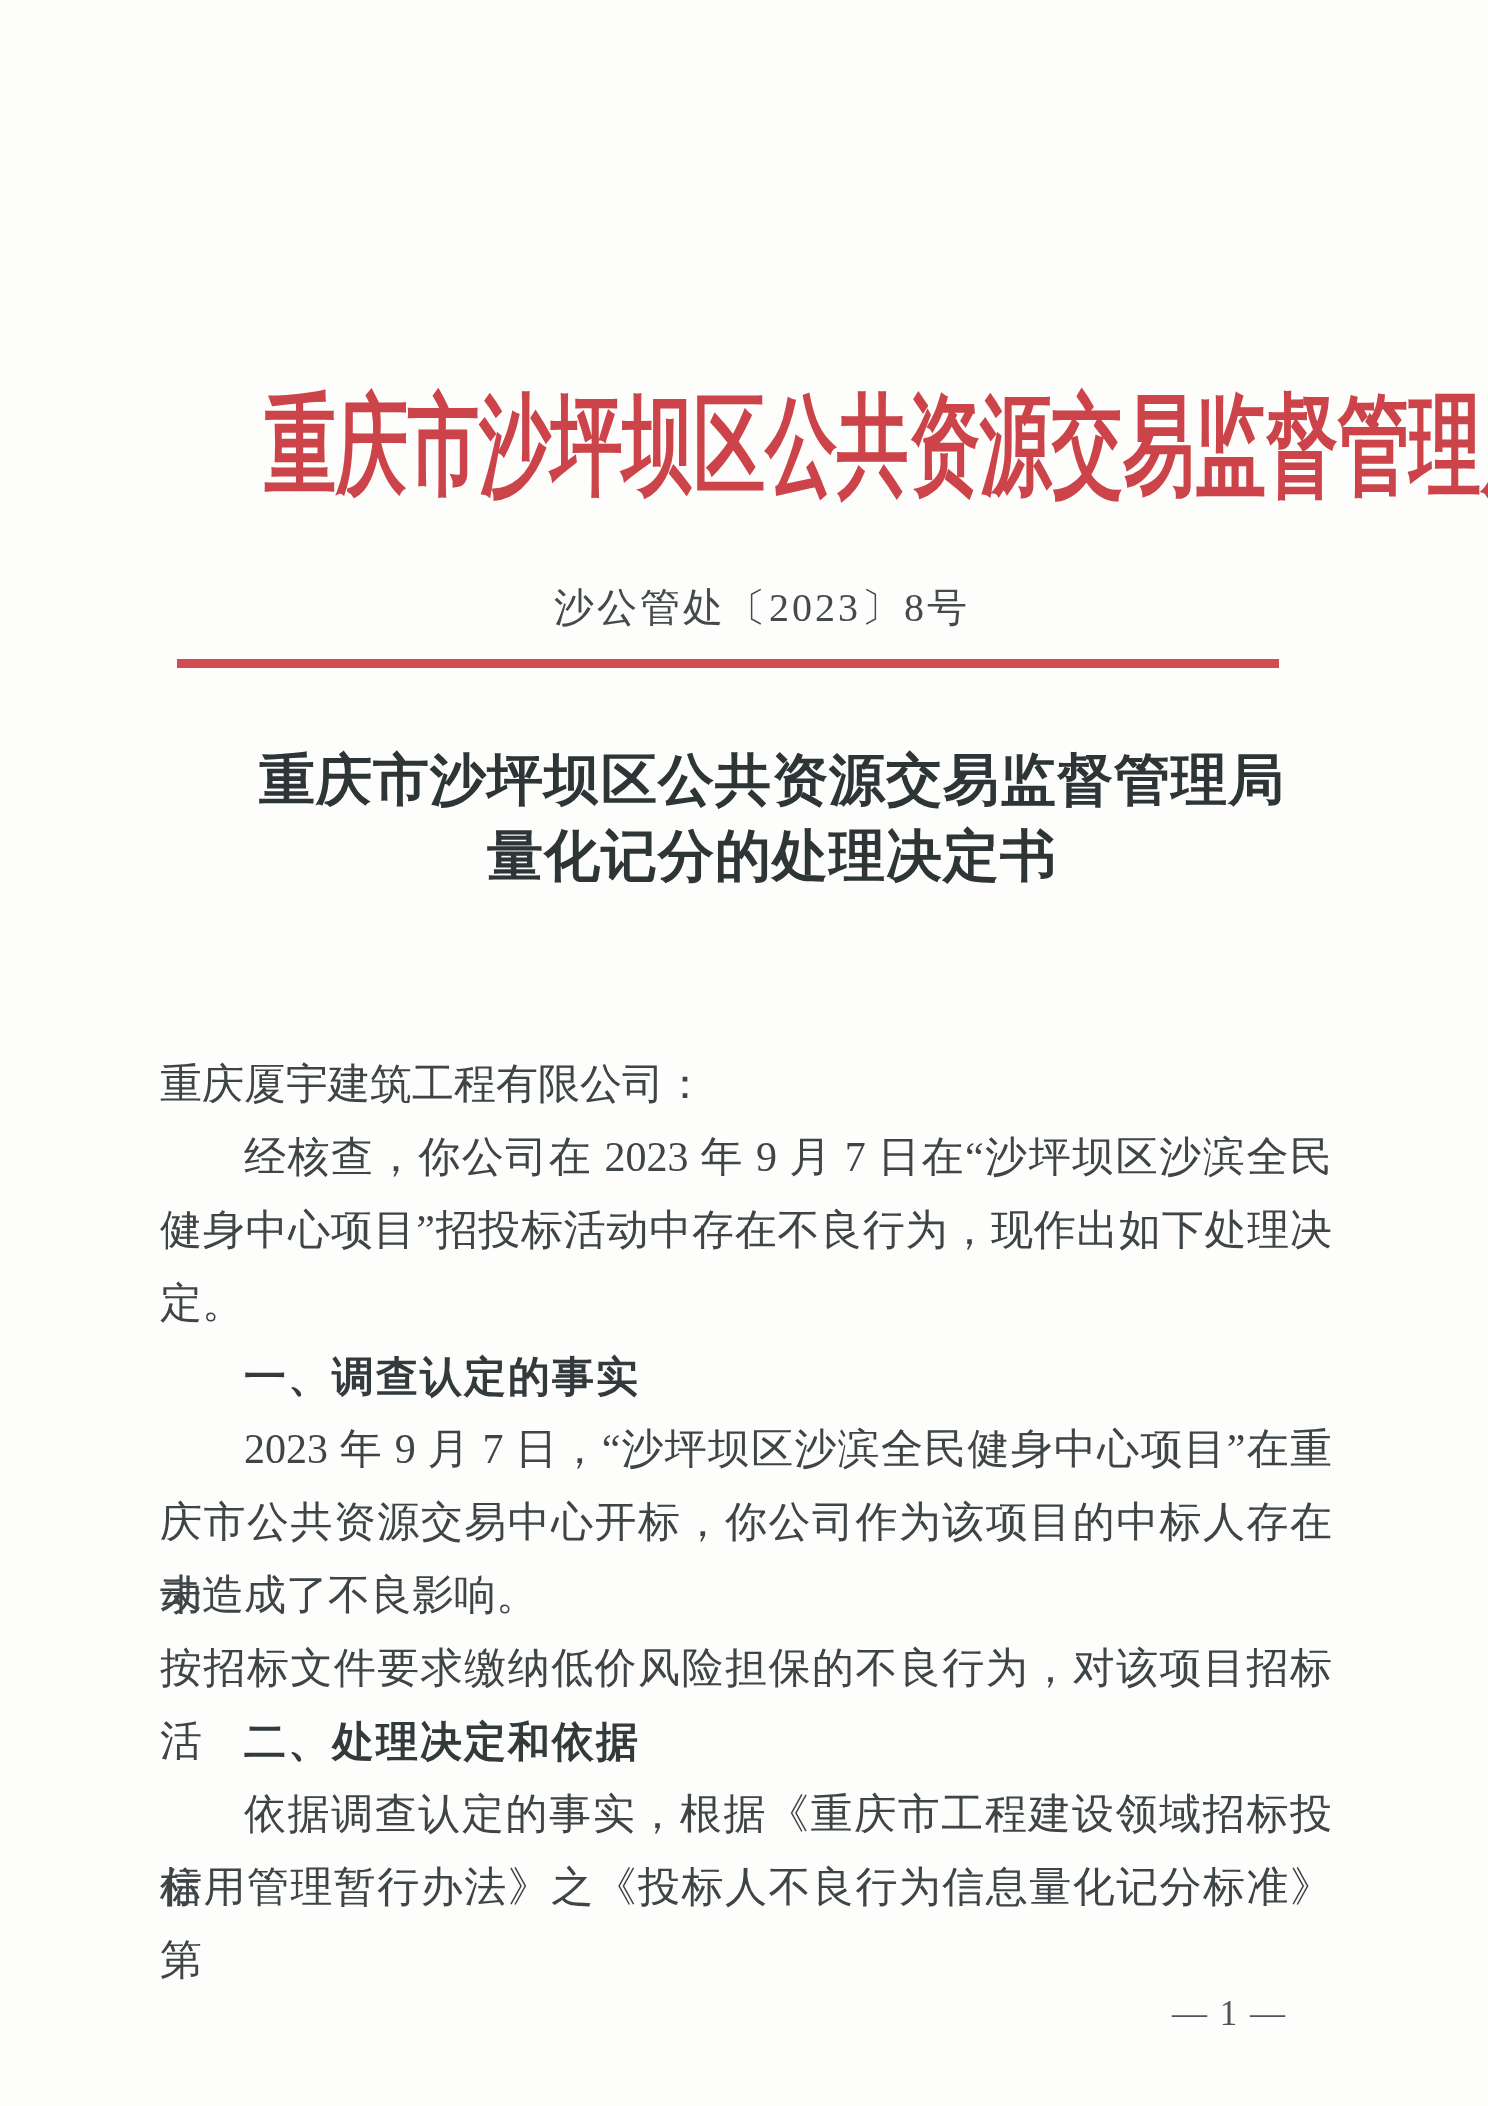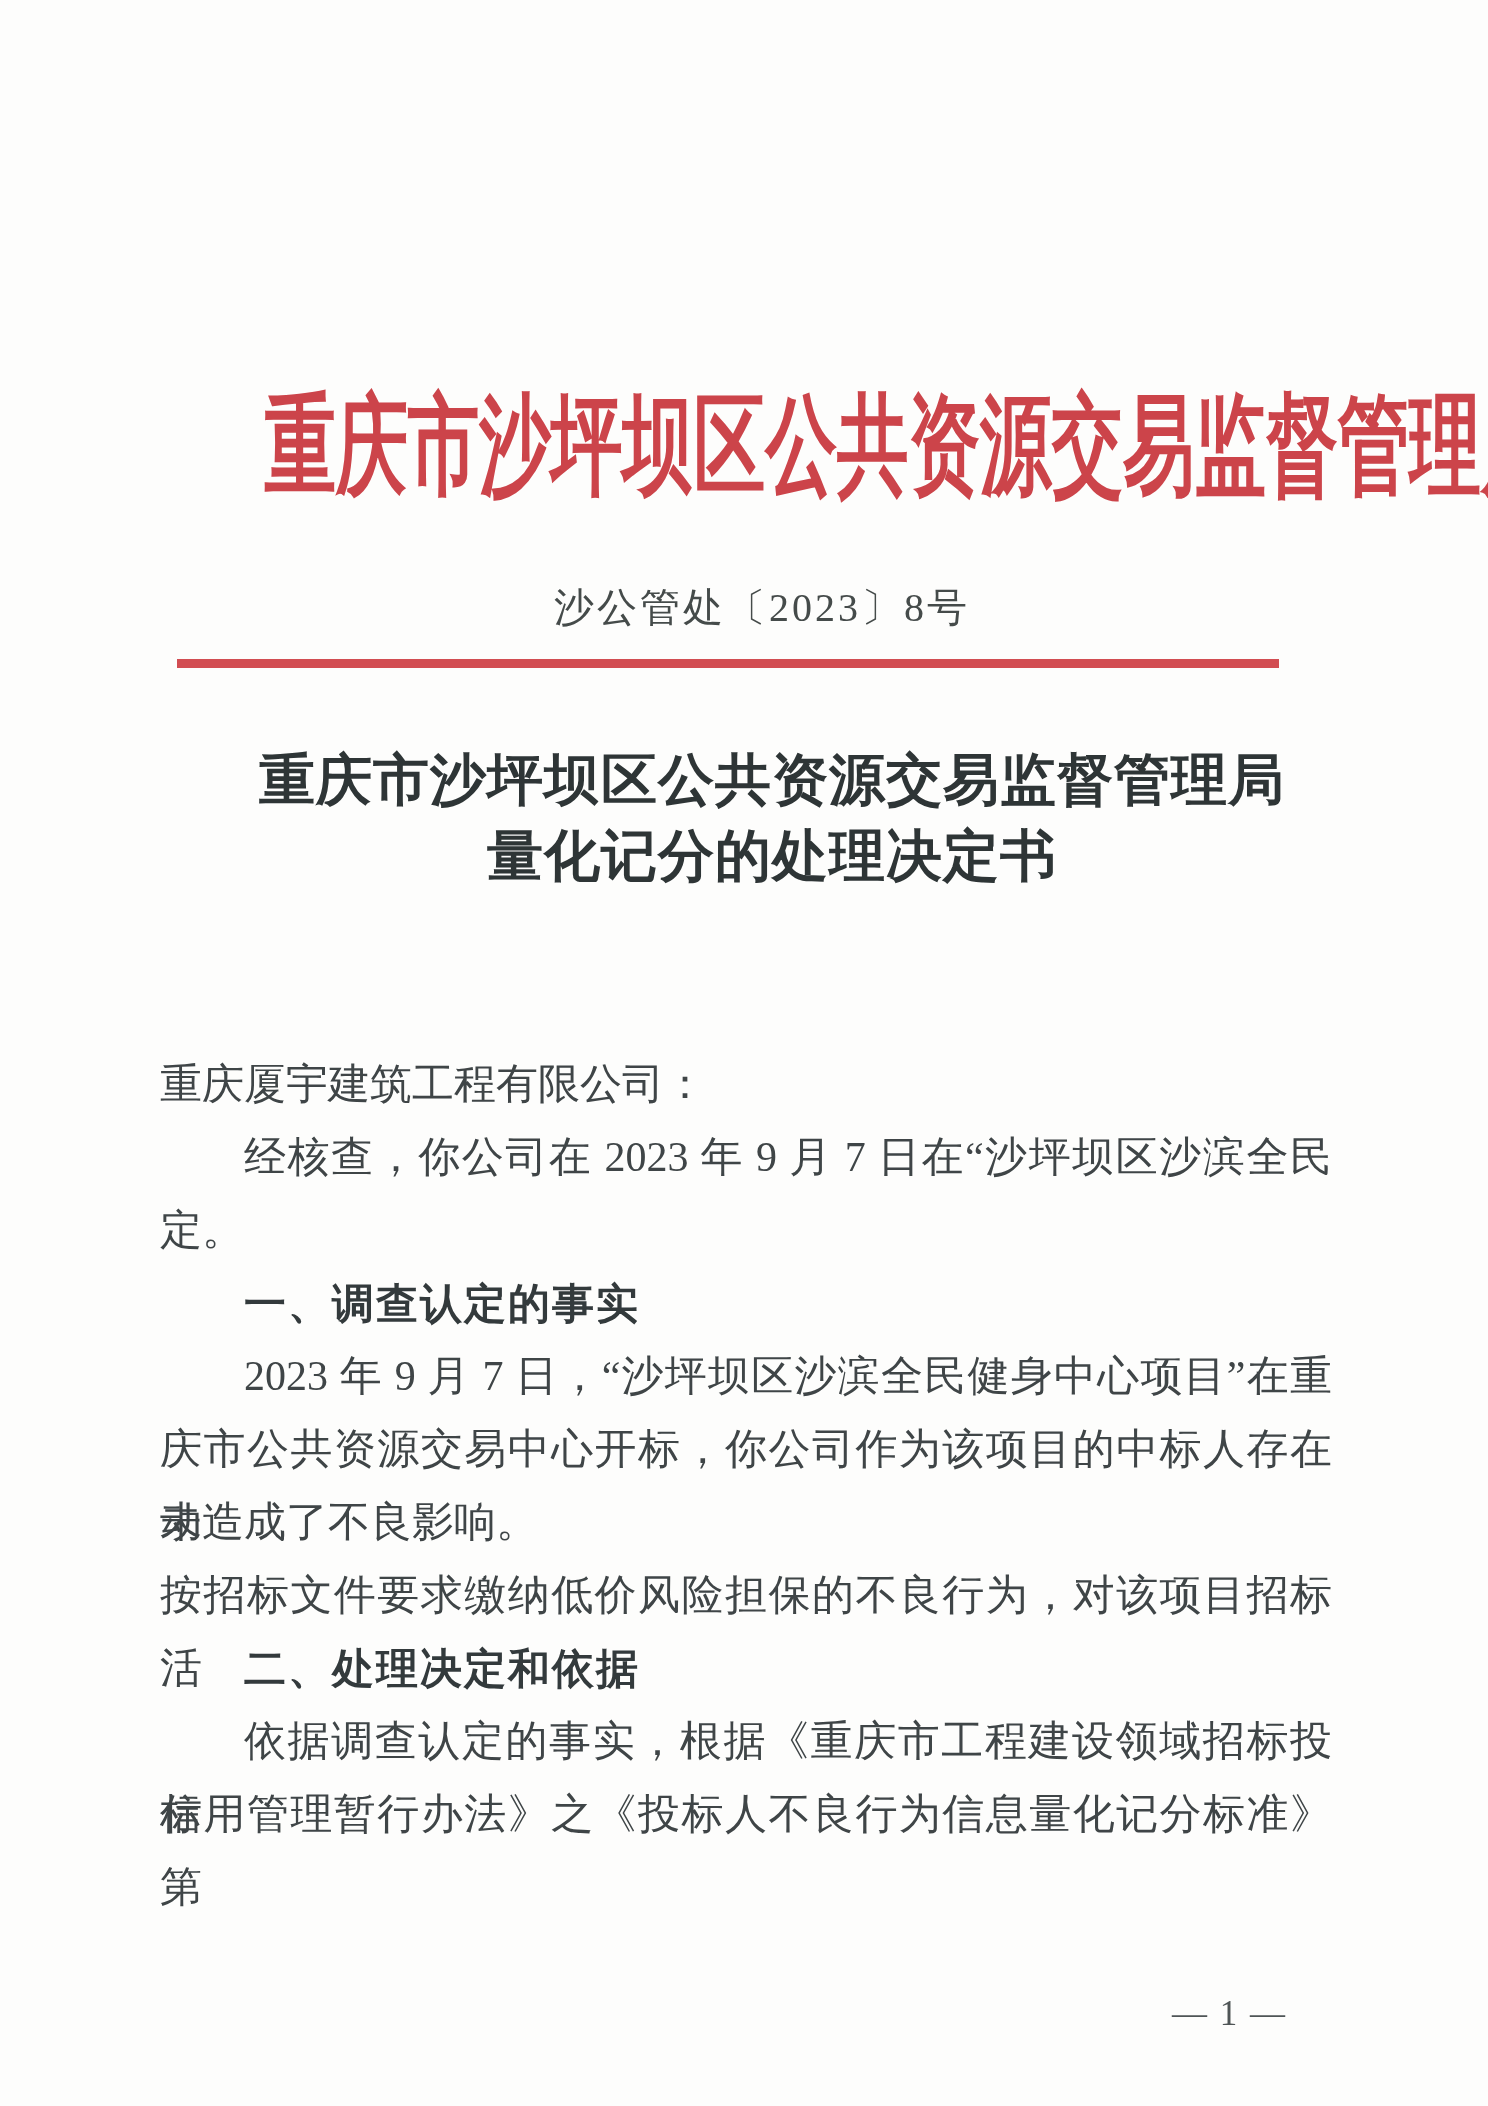--- a/index.html
+++ b/index.html
@@ -120,20 +120,21 @@
   <div class="red-rule"></div>
 
   <div class="doc-title">
     <div>重庆市沙坪坝区公共资源交易监督管理局</div>
     <div>量化记分的处理决定书</div>
   </div>
 
   <div class="body-text">
     <div class="line">重庆厦宇建筑工程有限公司：</div>
     <div class="line full indent">经核查，你公司在 2023 年 9 月 7 日在“沙坪坝区沙滨全民</div>
+    <div class="line full">健身中心项目”招投标活动中存在不良行为，现作出如下处理决</div>
     <div class="line">定。</div>
     <div class="line heading indent">一、调查认定的事实</div>
     <div class="line full indent">2023 年 9 月 7 日，“沙坪坝区沙滨全民健身中心项目”在重</div>
     <div class="line full">庆市公共资源交易中心开标，你公司作为该项目的中标人存在未</div>
     <div class="line">动造成了不良影响。</div>
     <div class="line full">按招标文件要求缴纳低价风险担保的不良行为，对该项目招标活</div>
     <div class="line heading indent">二、处理决定和依据</div>
     <div class="line full indent">依据调查认定的事实，根据《重庆市工程建设领域招标投标</div>
     <div class="line full">信用管理暂行办法》之《投标人不良行为信息量化记分标准》第</div>
   </div>

